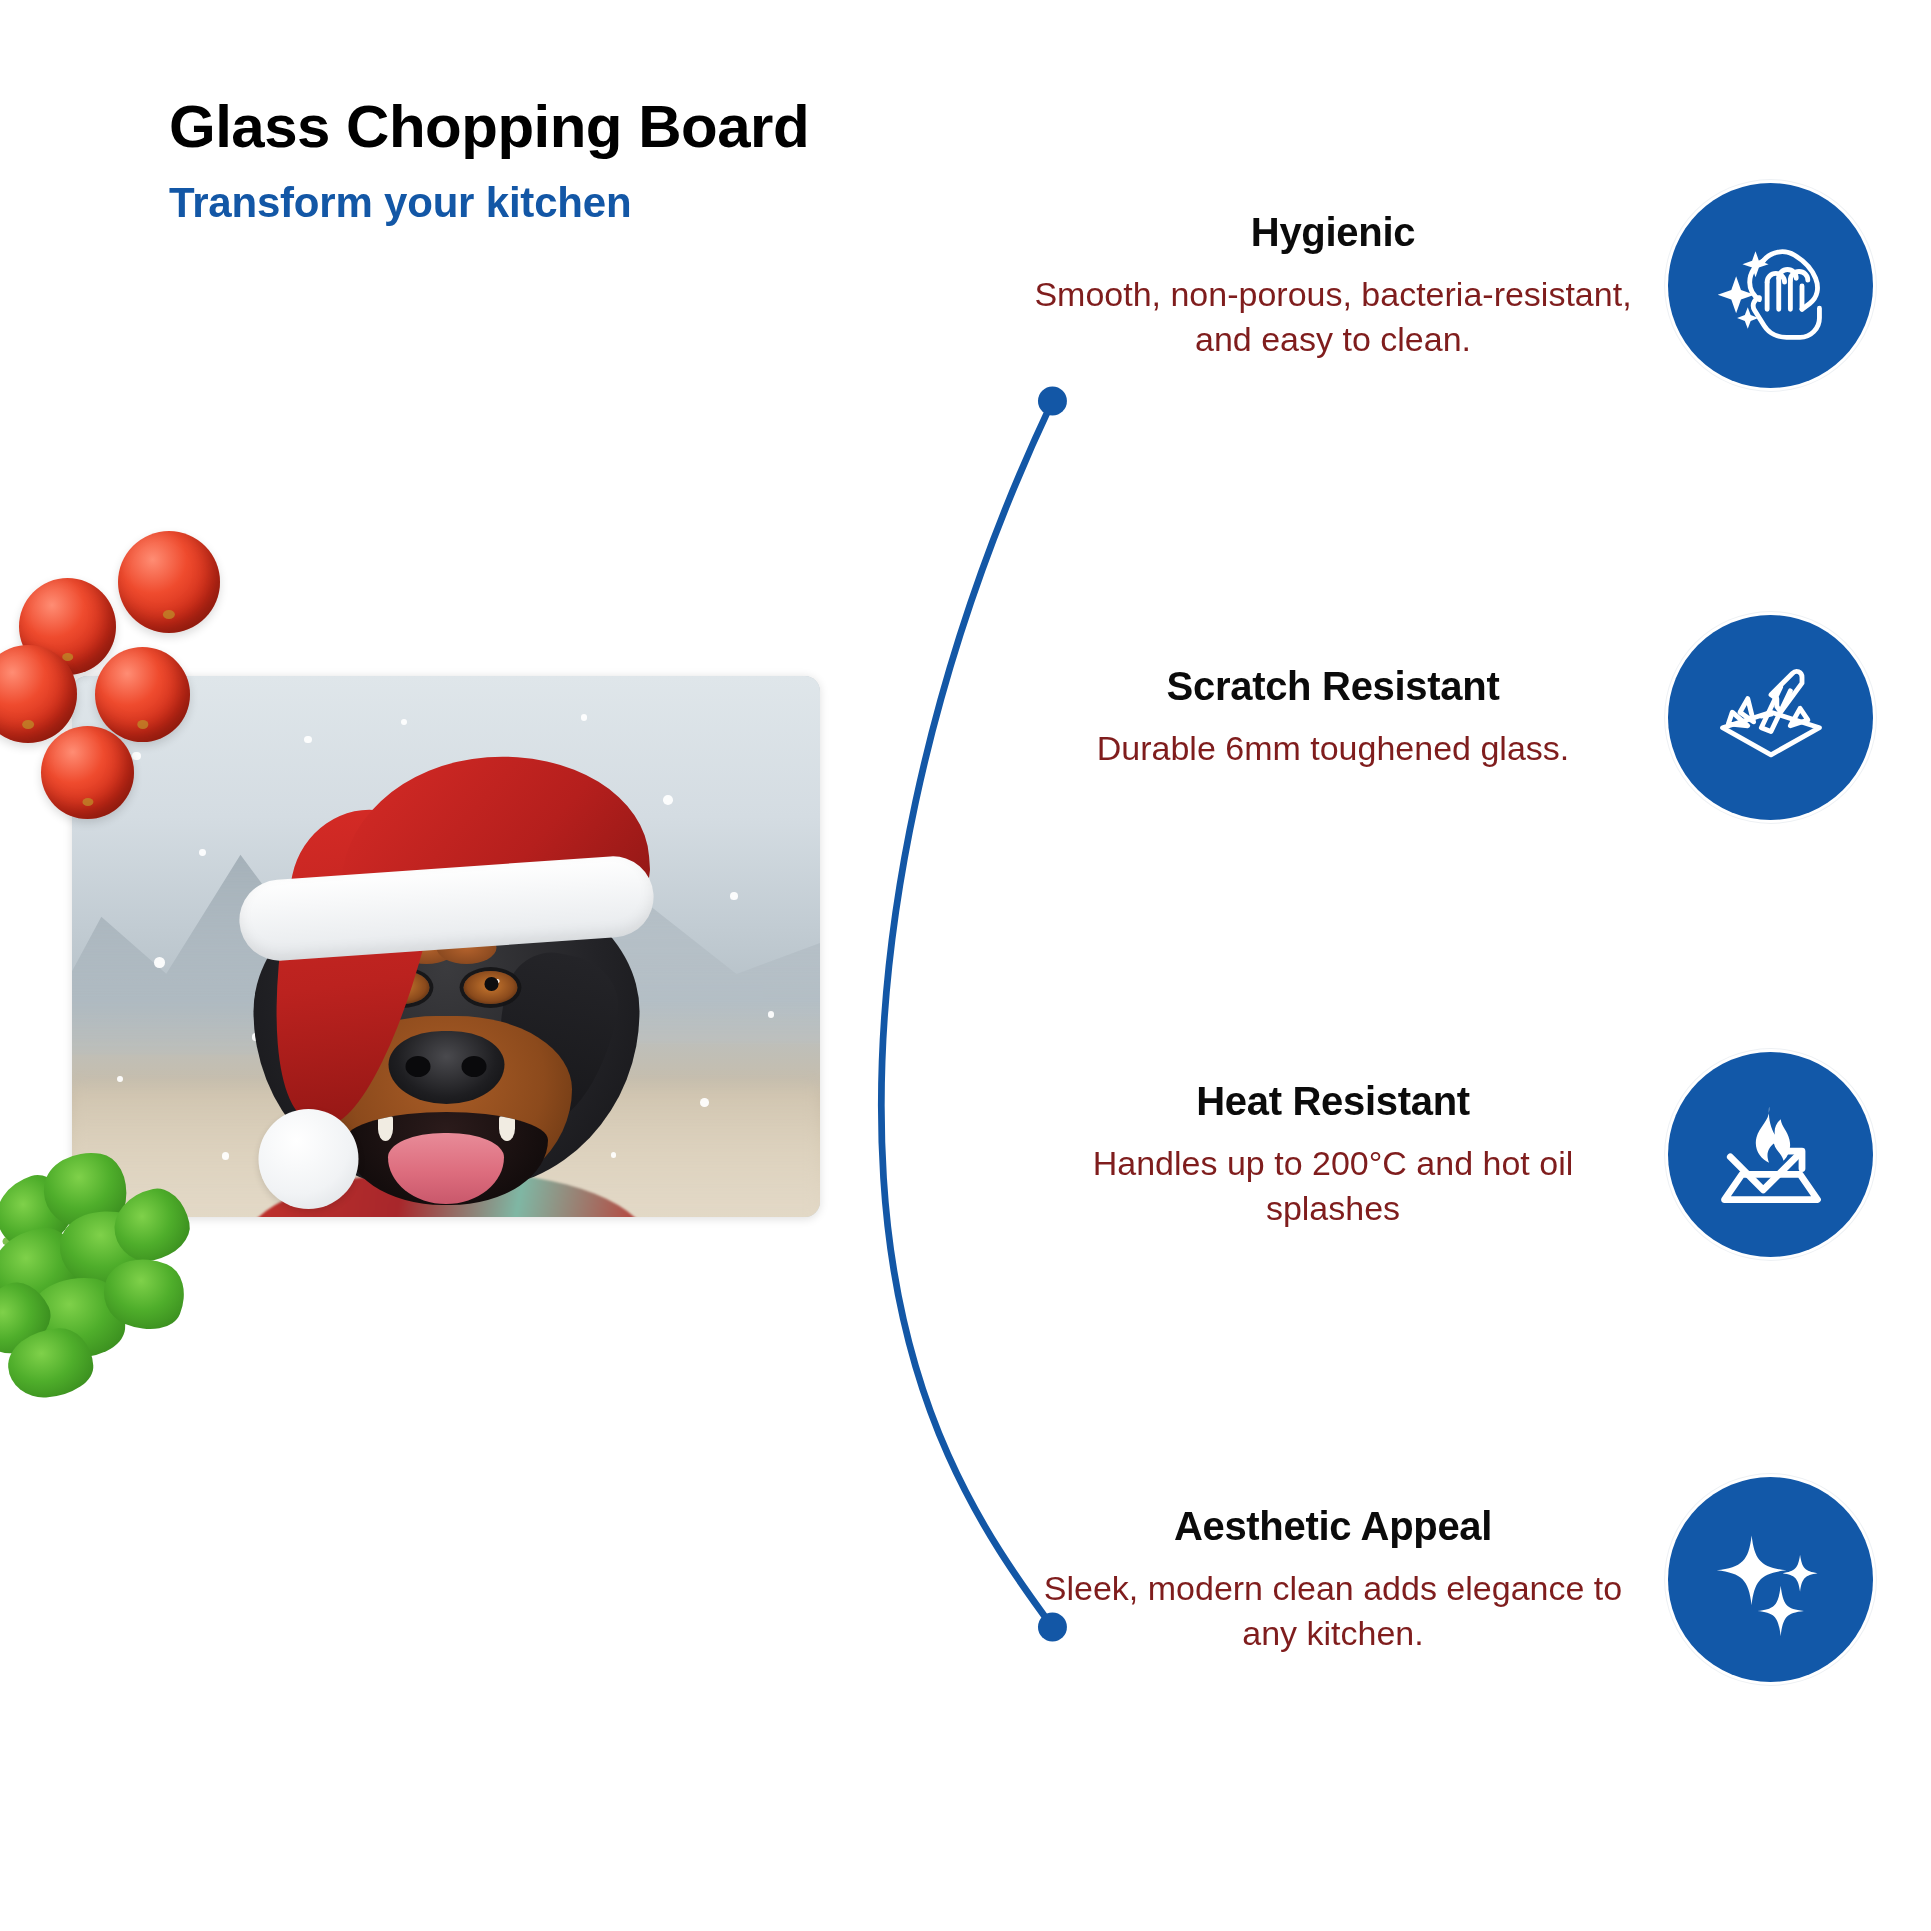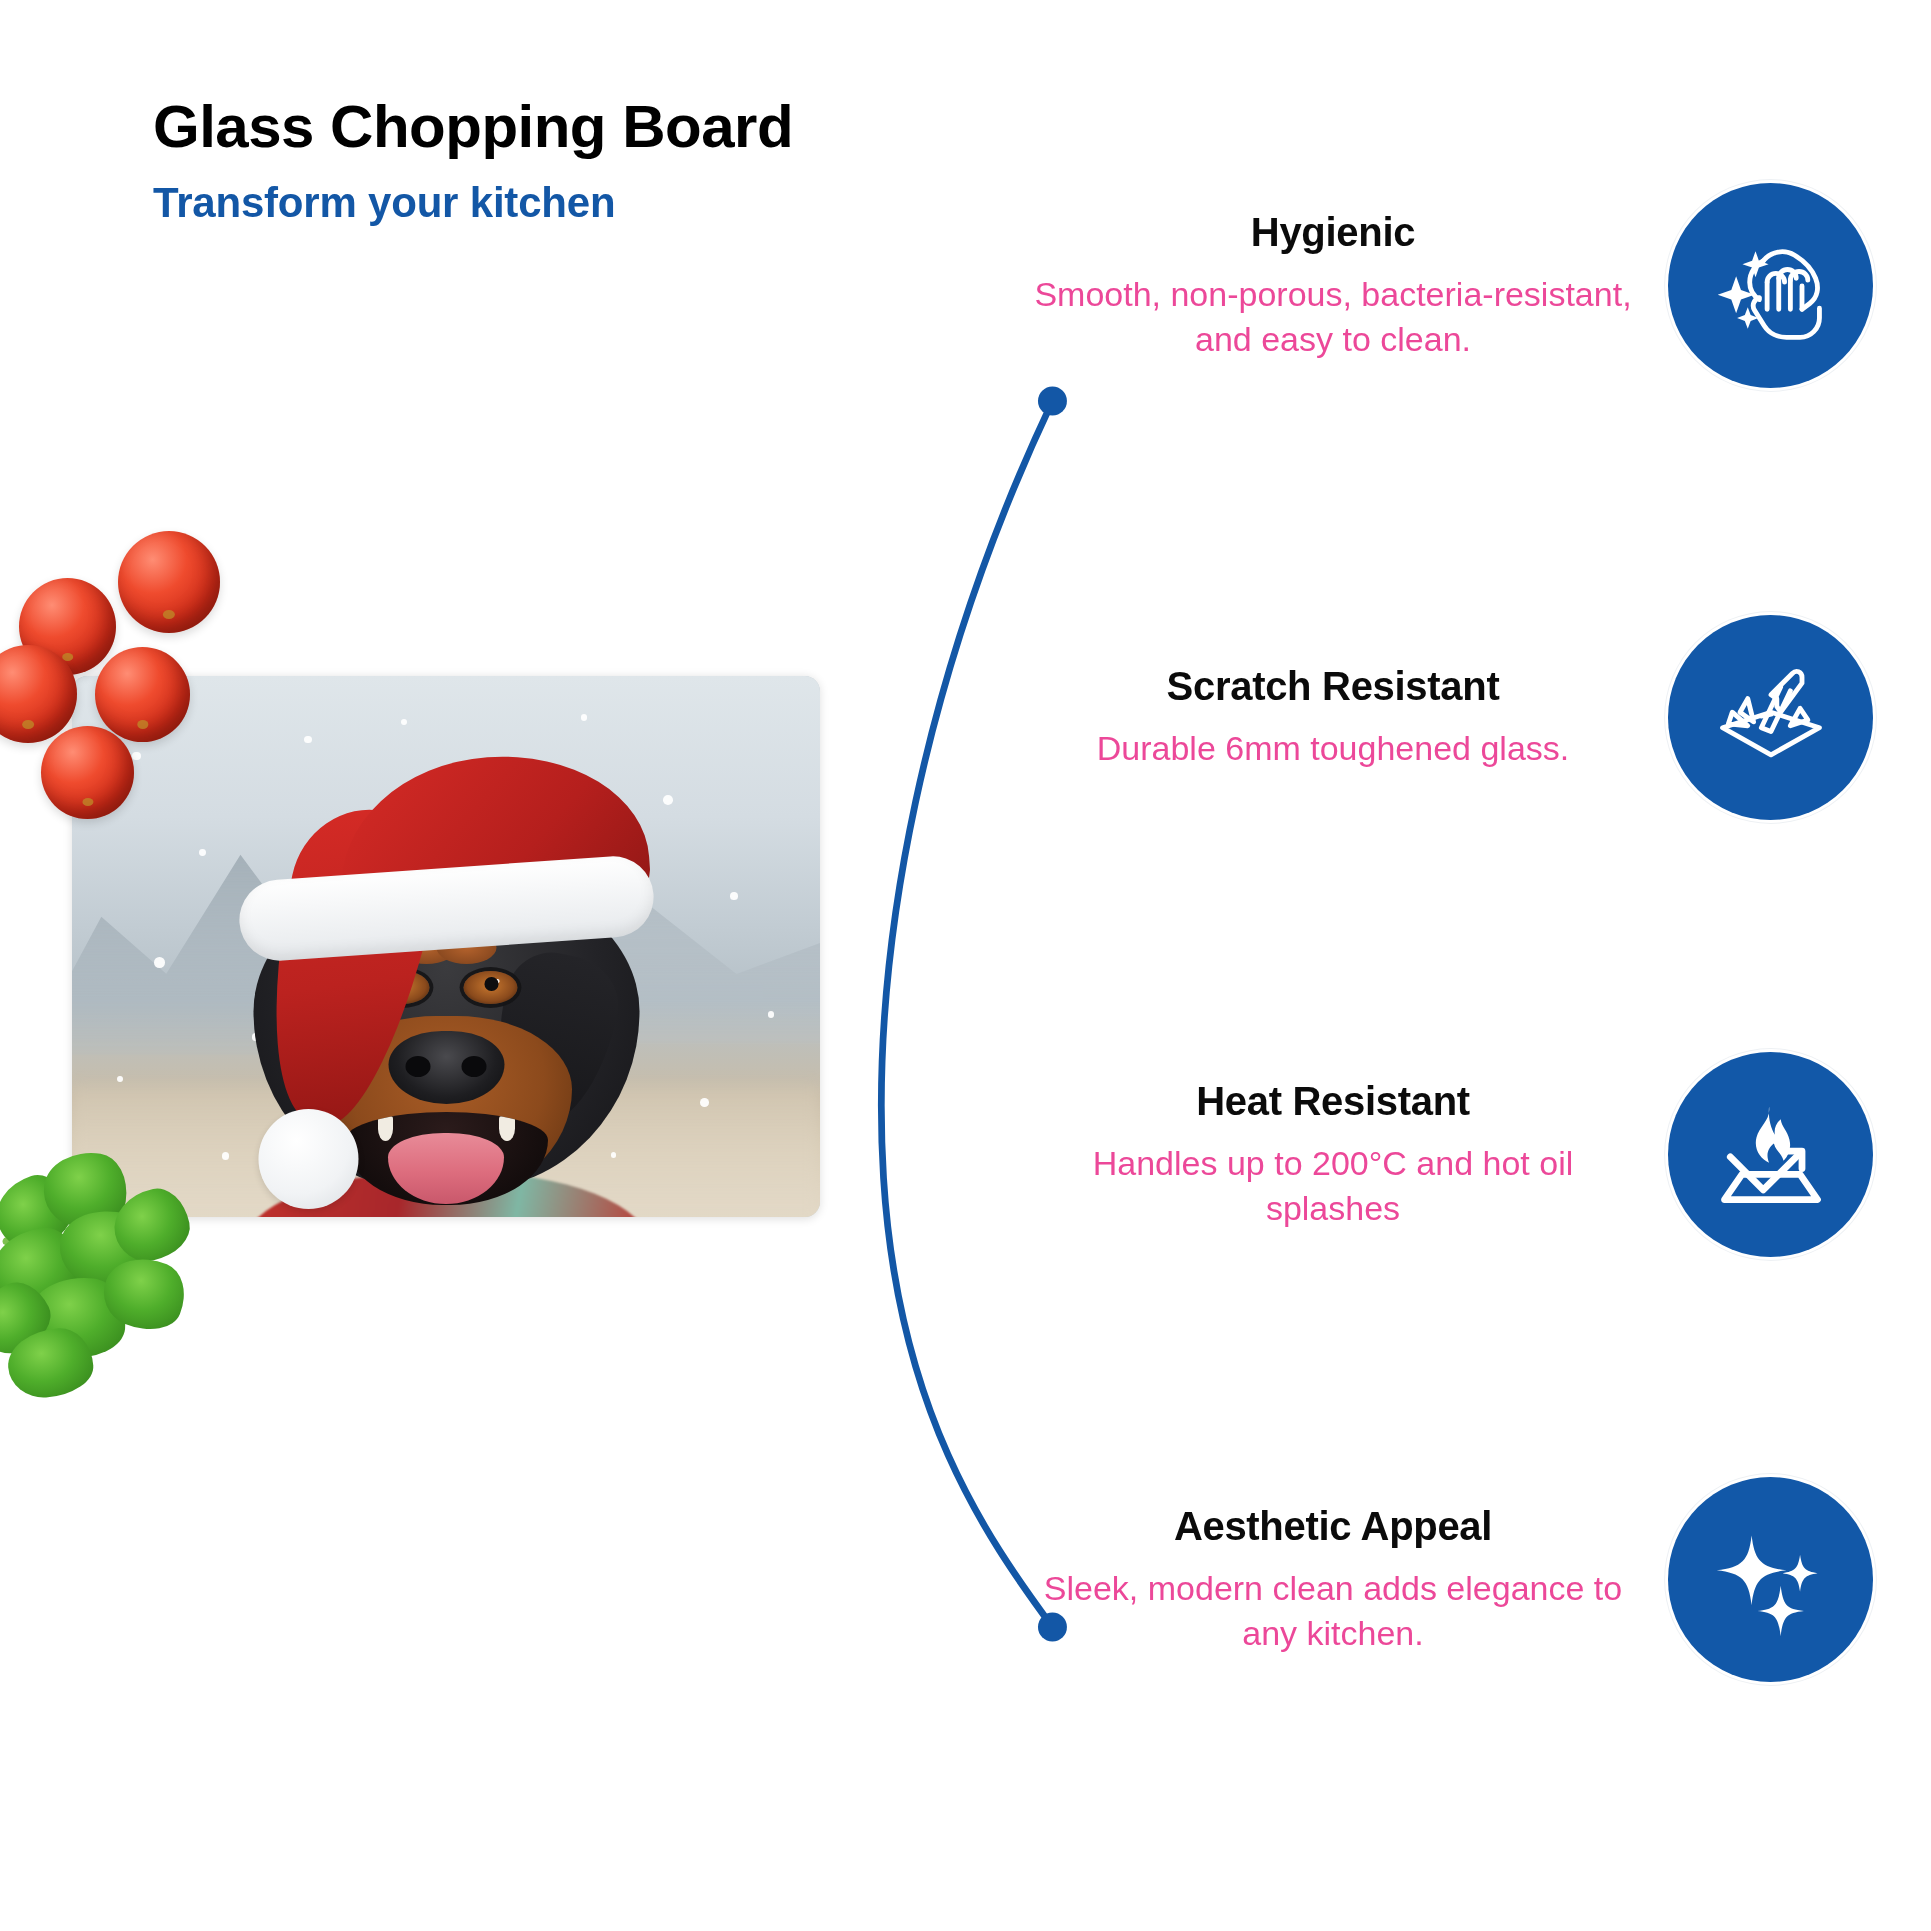--- a/index.html
+++ b/index.html
@@ -4,21 +4,21 @@
 <style>
   * { margin:0; padding:0; box-sizing:border-box; }
   html,body { width:1931px; height:1931px; background:#ffffff; }
   body {
     font-family:"Liberation Sans", sans-serif;
     position:relative;
     overflow:hidden;
   }
 
   
-  #header { position:absolute; left:153px; top:97px; }
+  #header { position:absolute; left:169px; top:97px; }
   #title {
     font-size:60px;
     font-weight:700;
     letter-spacing:-0.5px;
     color:#000000;
     line-height:1.0;
     white-space:nowrap;
   }
   #subtitle {
     font-size:42px;
@@ -241,21 +241,21 @@
     font-size:40px;
     font-weight:700;
     color:#0b0b0b;
     letter-spacing:-0.3px;
     line-height:1.1;
     white-space:nowrap;
   }
   .feature-desc {
     font-size:34px;
     font-weight:400;
-    color:#ec4899;
+    color:#7f1d1d;
     line-height:1.32;
     margin-top:18px;
   }
   .icon-circle {
     width:205px; height:205px;
     border-radius:50%;
     background:#1258a8;
     box-shadow:0 0 0 2.9px #ffffff, 0 0 0 3.9px #eef1f4;
     flex:0 0 auto;
     display:flex; align-items:center; justify-content:center;

